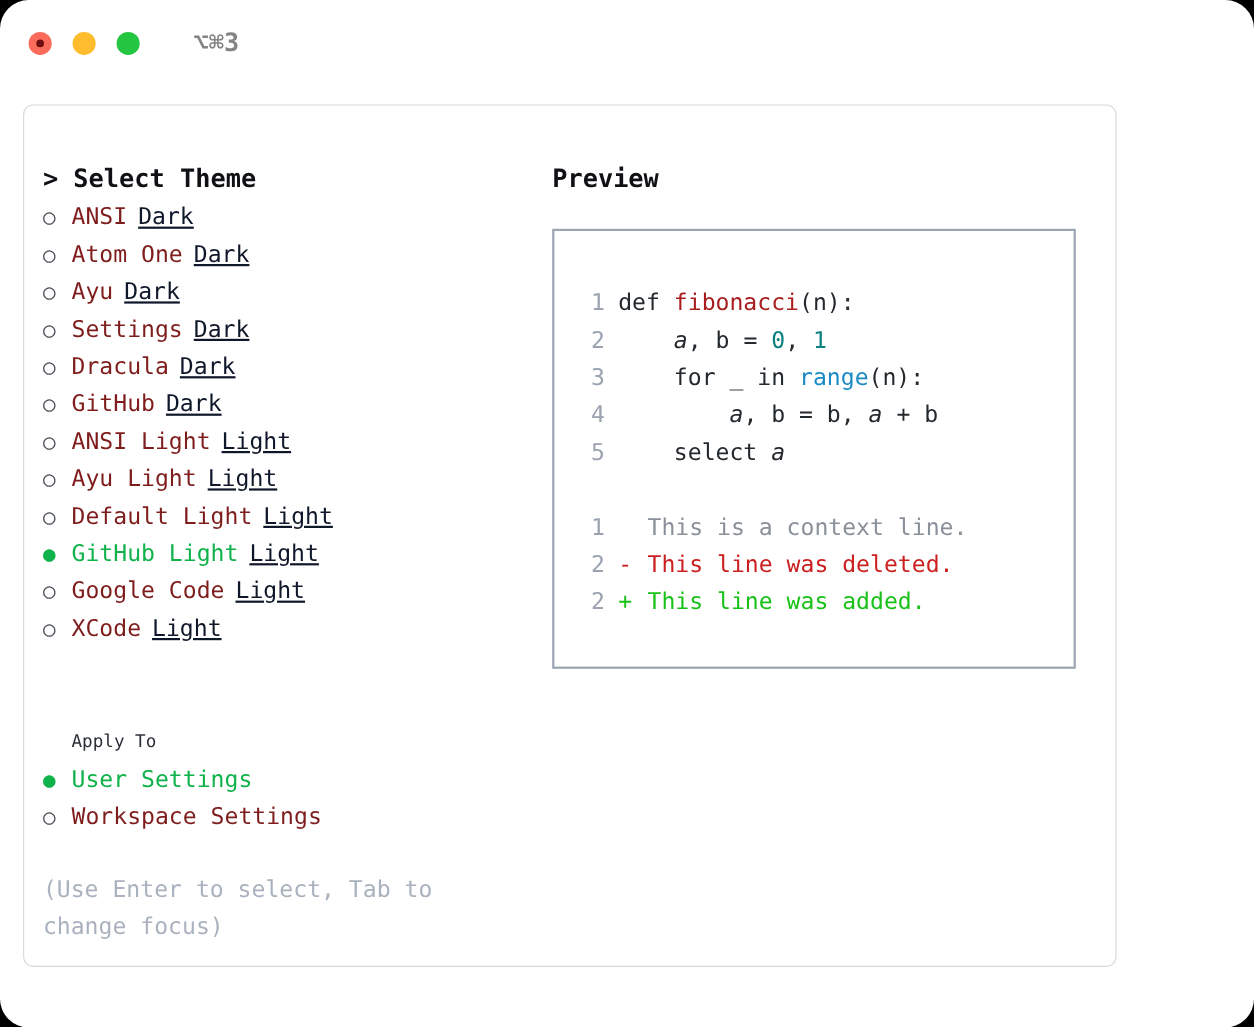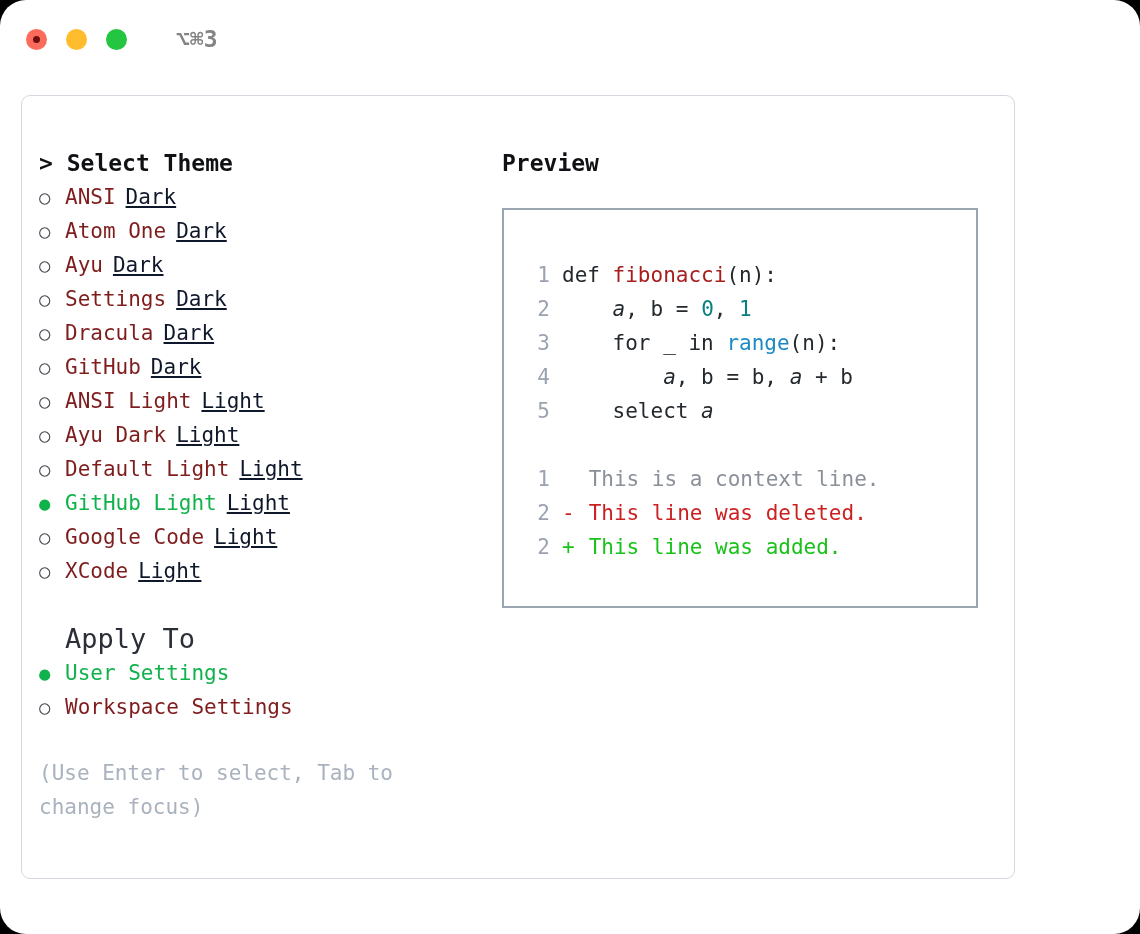--- a/index.html
+++ b/index.html
@@ -137,26 +137,27 @@
   .opt.selected .marker { color: #10b24b; }
   .opt-label { color: #7f1d1d; }
   .opt.selected .opt-label { color: #10b24b; }
   .opt-tag {
     color: #0f172a;
     margin-left: 10px;
     text-decoration: underline;
   }
 
   .plain-heading {
-    font-size: 27px;
+    font-size: 16px;
     color: #2b3038;
     line-height: 34px;
     height: 34px;
     padding-left: 26px;
     white-space: pre;
+    margin-top: 35px;
   }
 
   .spacer-row { height: 34px; }
 
   .hint {
     margin-top: 32px;
     font-size: 21px;
     line-height: 34px;
     color: #a9b2be;
     width: 412px;
@@ -235,21 +236,21 @@
       <div class="col-left">
         <div class="section-title">&gt; Select Theme</div>
         <div class="opt-list" id="theme-list">
             <div class="opt"><span class="marker">○</span><span class="opt-label">ANSI</span><span class="opt-tag">Dark</span></div>
             <div class="opt"><span class="marker">○</span><span class="opt-label">Atom One</span><span class="opt-tag">Dark</span></div>
             <div class="opt"><span class="marker">○</span><span class="opt-label">Ayu</span><span class="opt-tag">Dark</span></div>
             <div class="opt"><span class="marker">○</span><span class="opt-label">Settings</span><span class="opt-tag">Dark</span></div>
             <div class="opt"><span class="marker">○</span><span class="opt-label">Dracula</span><span class="opt-tag">Dark</span></div>
             <div class="opt"><span class="marker">○</span><span class="opt-label">GitHub</span><span class="opt-tag">Dark</span></div>
             <div class="opt"><span class="marker">○</span><span class="opt-label">ANSI Light</span><span class="opt-tag">Light</span></div>
-            <div class="opt"><span class="marker">○</span><span class="opt-label">Ayu Dark</span><span class="opt-tag">Light</span></div>
+            <div class="opt"><span class="marker">○</span><span class="opt-label">Ayu Light</span><span class="opt-tag">Light</span></div>
             <div class="opt"><span class="marker">○</span><span class="opt-label">Default Light</span><span class="opt-tag">Light</span></div>
             <div class="opt selected"><span class="marker">●</span><span class="opt-label">GitHub Light</span><span class="opt-tag">Light</span></div>
             <div class="opt"><span class="marker">○</span><span class="opt-label">Google Code</span><span class="opt-tag">Light</span></div>
             <div class="opt"><span class="marker">○</span><span class="opt-label">XCode</span><span class="opt-tag">Light</span></div>
           </div>
 
         <div class="spacer-row"></div>
 
         <div class="plain-heading">Apply To</div>
         <div class="opt-list" id="apply-list">

